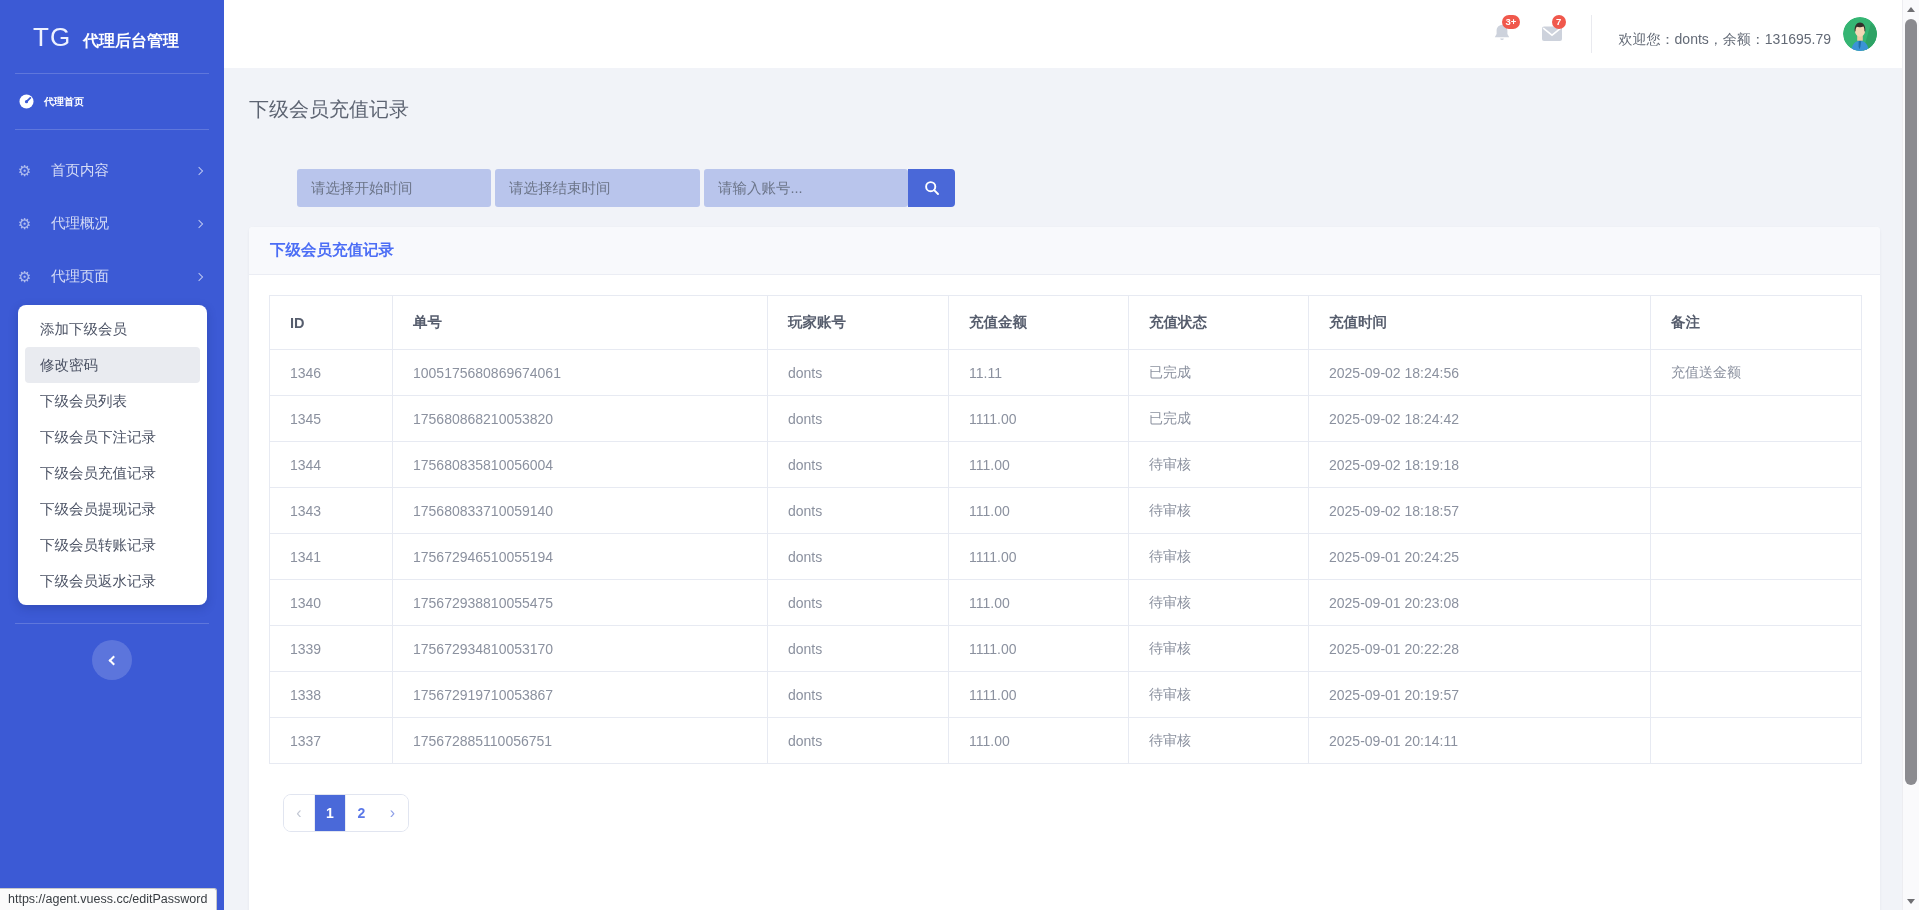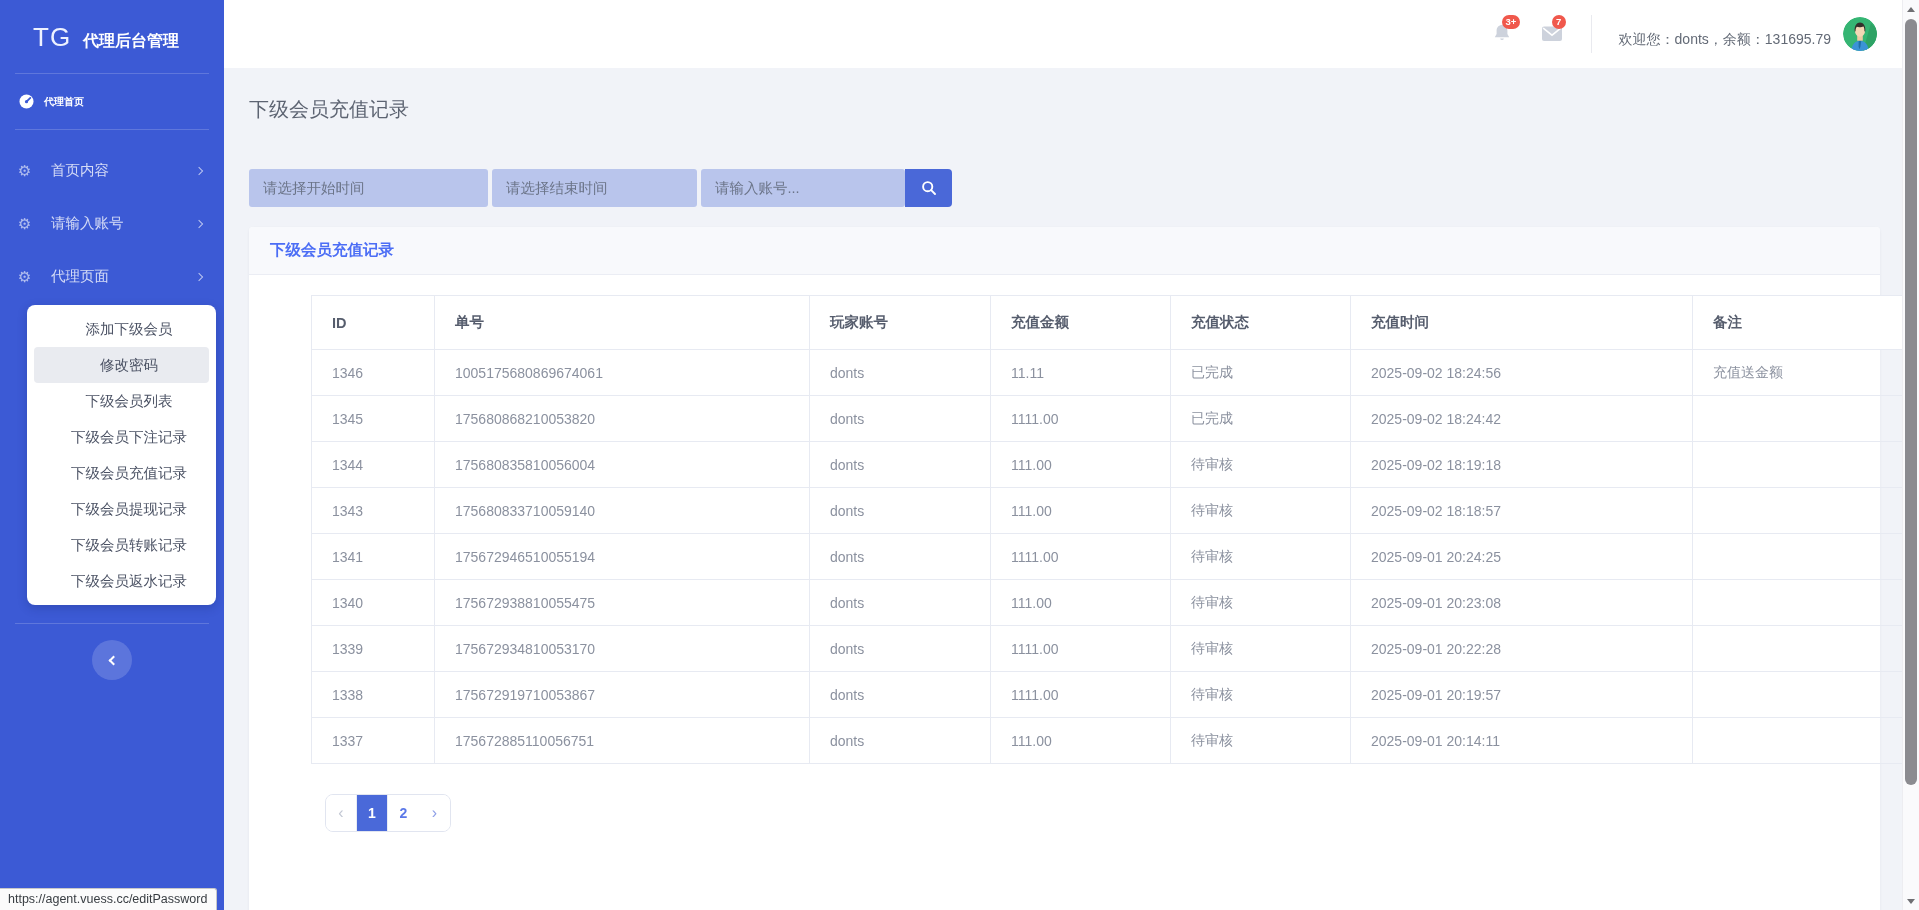--- a/index.html
+++ b/index.html
@@ -33,24 +33,23 @@
   .nav-groups-wrap { margin-top:14px; }
   .chev {
     display:inline-block; width:6px; height:6px;
     border-top:1.8px solid currentColor; border-right:1.8px solid currentColor;
   }
   .chev-right { transform:rotate(45deg); }
   .chev-left  { transform:rotate(-135deg); }
   .nav-group .chev { position:absolute; right:22px; color:rgba(255,255,255,.65); }
 
   .submenu {
-    position:absolute; left:27px; top:305px; width:189px;
+    position:absolute; left:18px; top:305px; width:189px;
     background:#ffffff; border-radius:8px; padding:6px 7px;
     box-shadow:0 3px 10px rgba(20,35,100,.25);
-    text-align:center;
   }
   .sub-item {
     height:36px; line-height:36px; padding-left:15px; font-size:14.5px;
     color:#4b5264; border-radius:4px; cursor:pointer; white-space:nowrap;
   }
   .sub-item.hovered { background:#e9ebf0; }
 
   .collapse-divider { position:absolute; top:623px; left:15px; right:15px; height:1px; background:rgba(255,255,255,.18); }
   .collapse-btn {
     position:absolute; top:640px; left:92px; width:40px; height:40px; border-radius:50%;
@@ -79,38 +78,38 @@
   .content { position:absolute; left:224px; top:68px; width:1695px; height:842px; }
   .page-title { margin:28px 0 0 25px; font-size:20px; color:#5d6472; font-weight:400; }
 
   .search-row { display:flex; margin:46px 0 0 25px; height:38px; }
   .search-row input {
     height:38px; background:#b9c5ec; border:none; outline:none;
     font-size:14.5px; color:#3c4354; padding:0 14px; border-radius:3px;
     font-family:"Liberation Sans","DejaVu Sans",sans-serif;
   }
   .search-row input::placeholder { color:#6b7488; opacity:1; }
-  .inp-start { width:239px; }
+  .inp-start { width:194px;margin-left:48px; }
   .inp-end { width:205px; margin-left:4px; }
   .inp-account { width:204px; margin-left:4px; border-radius:3px 0 0 3px; }
   .search-btn {
     width:47px; height:38px; background:#4a68d8; border:none; cursor:pointer;
     border-radius:0 4px 4px 0; display:flex; align-items:center; justify-content:center;
   }
 
   .card {
     margin:20px 39px 0 25px; background:#ffffff; border-radius:4px;
     box-shadow:0 1px 3px rgba(30,40,90,.06); min-height:702px;
   }
   .card-header {
     height:48px; background:#f8f9fc; border-bottom:1px solid #ebedf4;
     border-radius:4px 4px 0 0; display:flex; align-items:center; padding-left:21px;
   }
   .card-title { color:#4c6ef5; font-size:15.5px; font-weight:bold; }
-  .card-body { padding:20px 24px 0 20px;margin-left:42px; }
+  .card-body { padding:20px 24px 0 20px; }
 
   table.rec { width:1592px; border-collapse:collapse; table-layout:fixed; }
   table.rec th, table.rec td {
     border:1px solid #e7eaf2; text-align:left; padding-left:20px;
     overflow:hidden; white-space:nowrap;
   }
   table.rec th { height:54px; font-size:14.5px; color:#565d6d; font-weight:600; background:#ffffff; }
   table.rec td { height:46px; font-size:14px; color:#8b919f; font-weight:400; }
 
   .pagination { display:flex; margin:30px 0 30px 14px; border:1px solid #e1e5f0; border-radius:8px; overflow:hidden; width:max-content; background:#fff; }
@@ -170,21 +169,21 @@
   <div class="side-divider"></div>
 
   <div class="nav-groups-wrap" id="nav-groups">
       <div class="nav-group">
         <span class="gear">⚙</span>
         <span class="nav-label">首页内容</span>
         <span class="chev chev-right"></span>
       </div>
       <div class="nav-group">
         <span class="gear">⚙</span>
-        <span class="nav-label">请输入账号</span>
+        <span class="nav-label">代理概况</span>
         <span class="chev chev-right"></span>
       </div>
       <div class="nav-group">
         <span class="gear">⚙</span>
         <span class="nav-label">代理页面</span>
         <span class="chev chev-right"></span>
       </div>
     </div>
 
   <div class="submenu" id="submenu">

